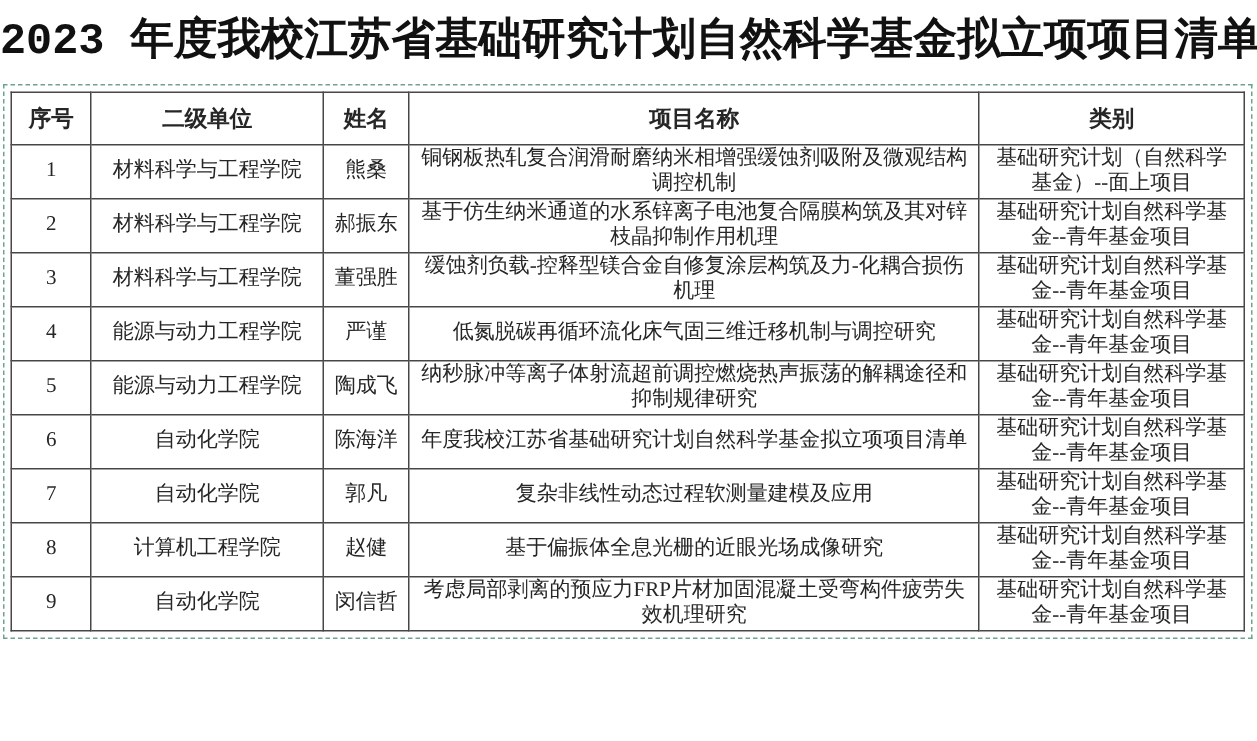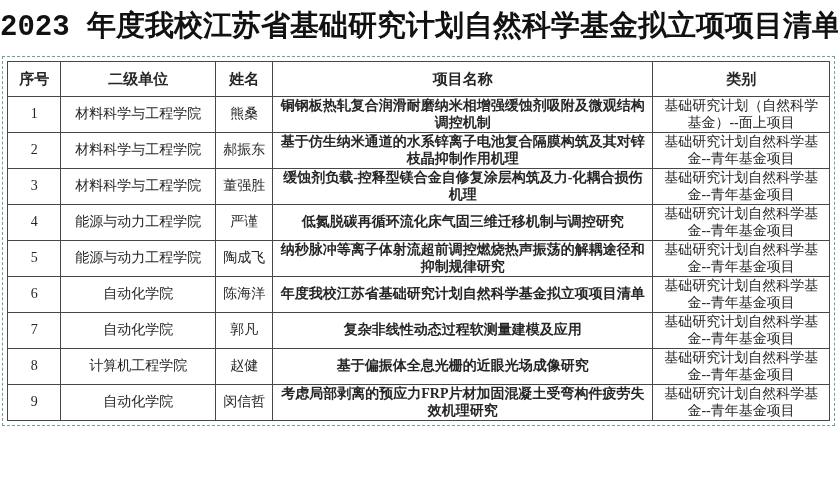--- a/index.html
+++ b/index.html
@@ -60,21 +60,21 @@
   .grant-table td {
     font-size: 14px;
     line-height: 16.5px;
     height: 30px;
   }
   col.c-no   { width: 6.5%; }
   col.c-unit { width: 18.8%; }
   col.c-name { width: 7.0%; }
   col.c-proj { width: 46.2%; }
   col.c-cat  { width: 21.5%; }
-  td.cell-project { padding: 1px 5px; font-weight: bold; }
+  td.cell-project { padding: 1px 5px; }
   td.cell-category { padding: 1px 4px; }
 </style>
 </head>
 <body>
 
 <div class="page">
 
   <div class="doc-title">
     <span>2023 年度我校江苏省基础研究计划自然科学基金拟立项项目清单</span><span class="pmark">↵</span>
   </div>

